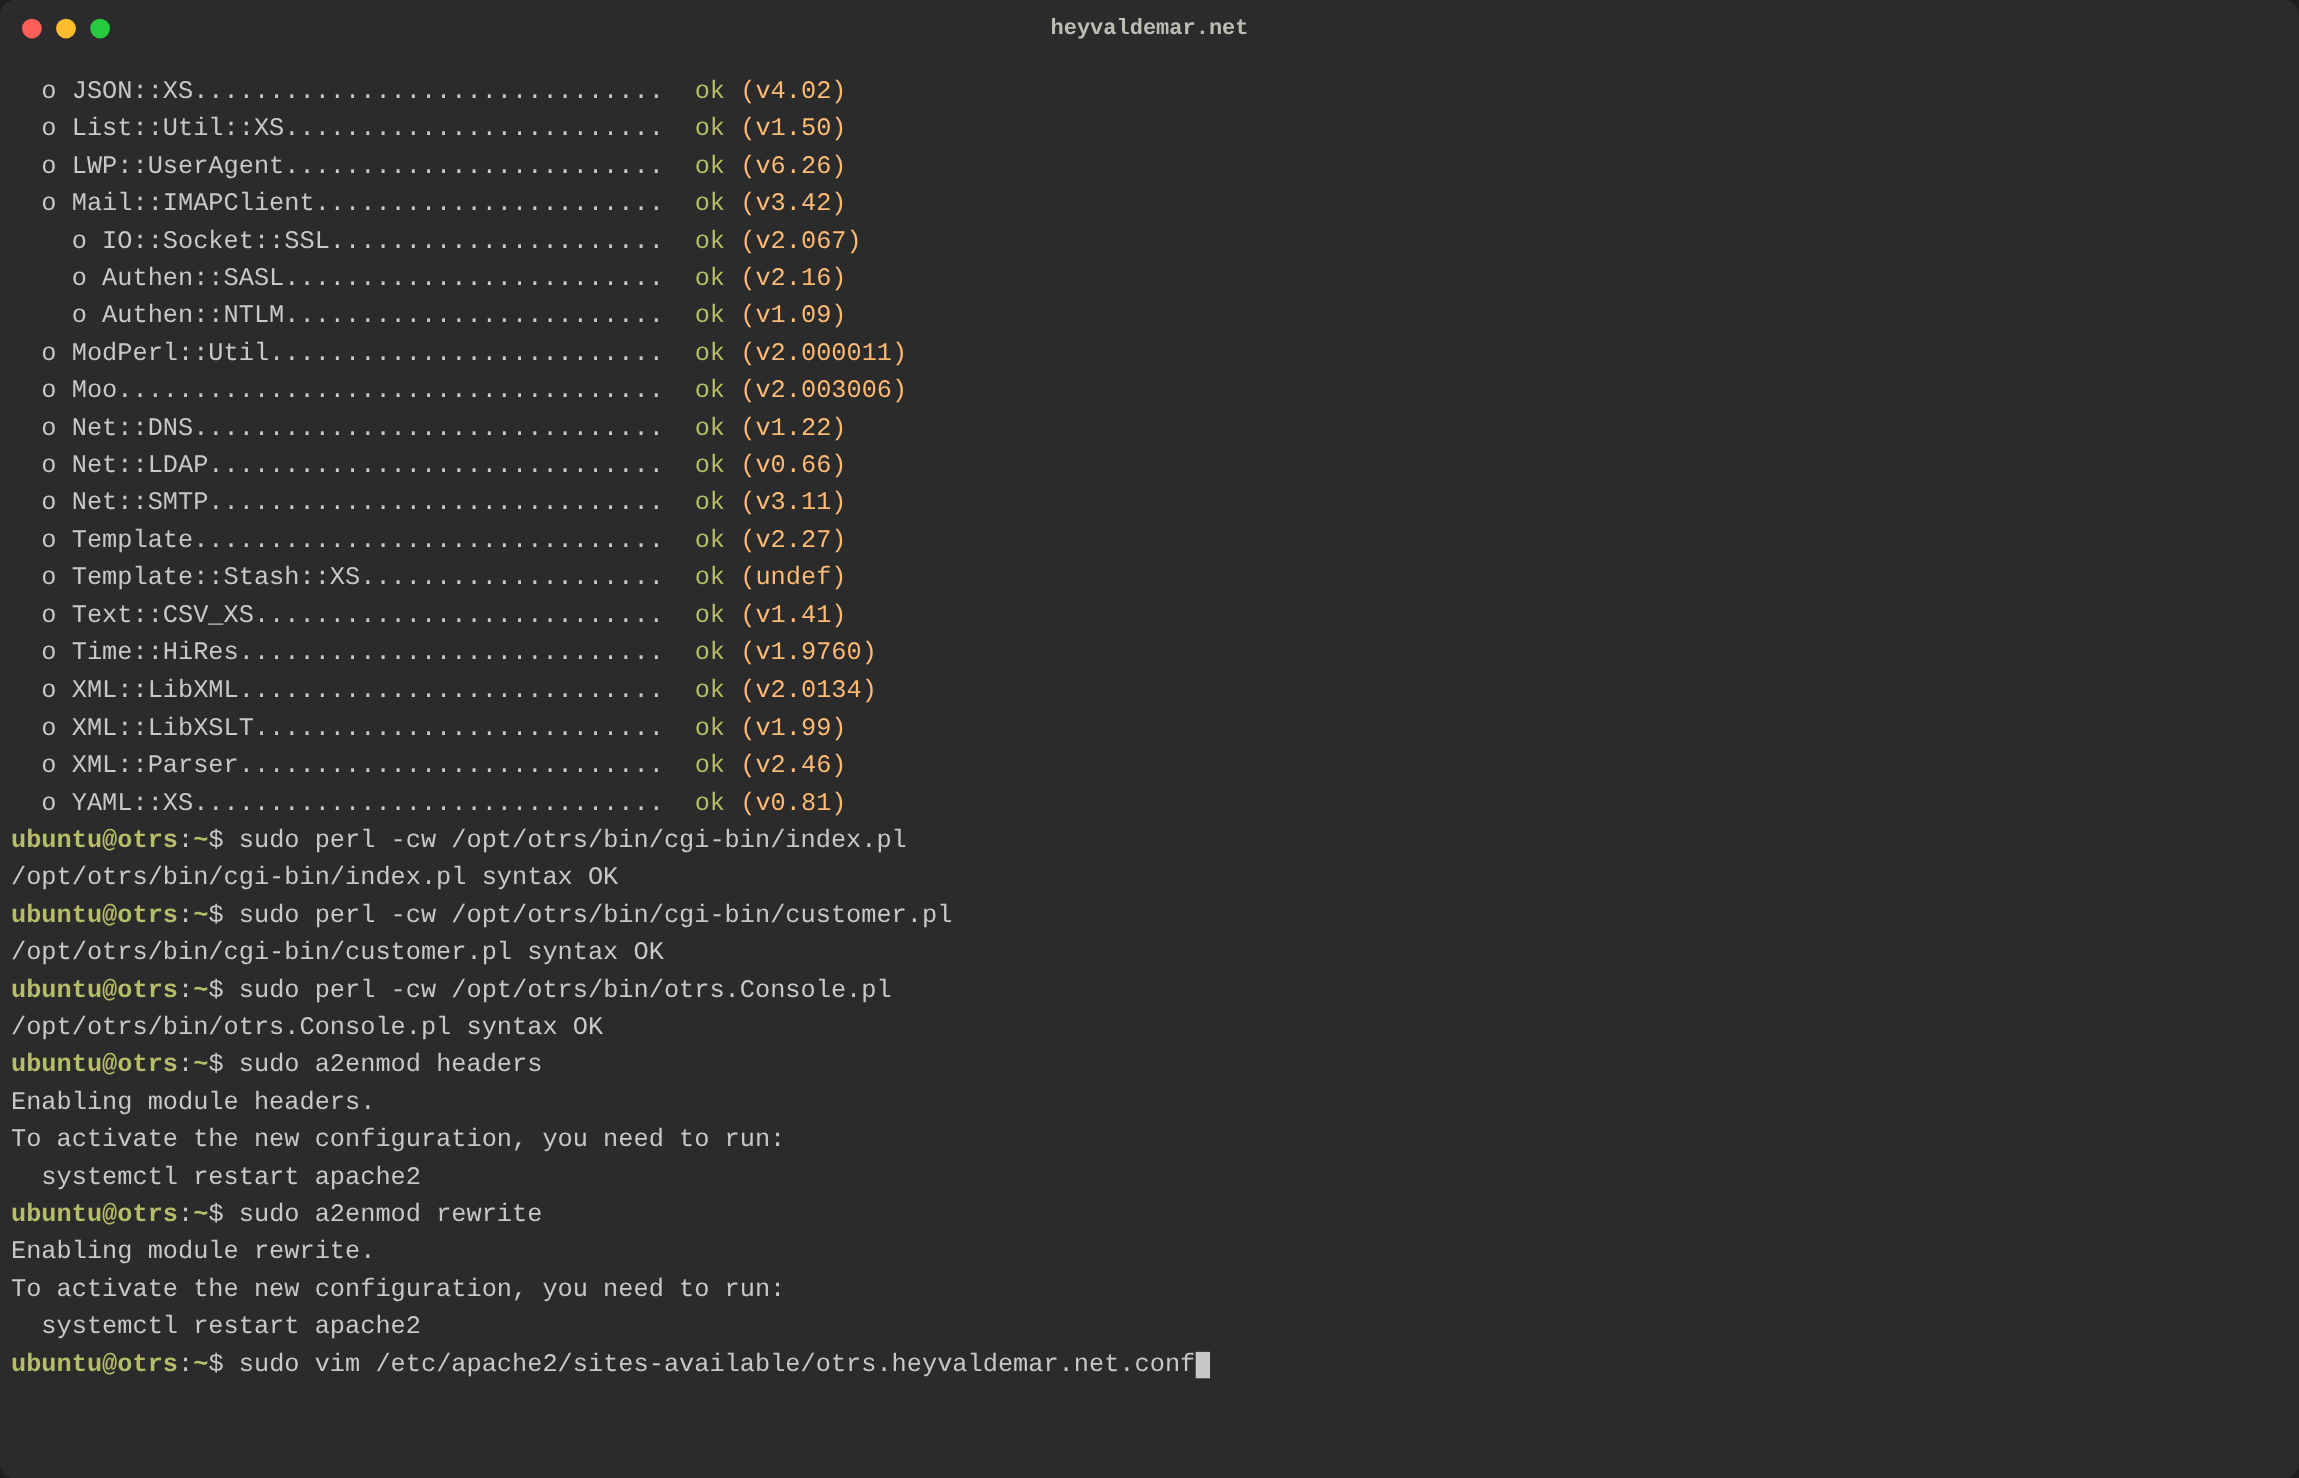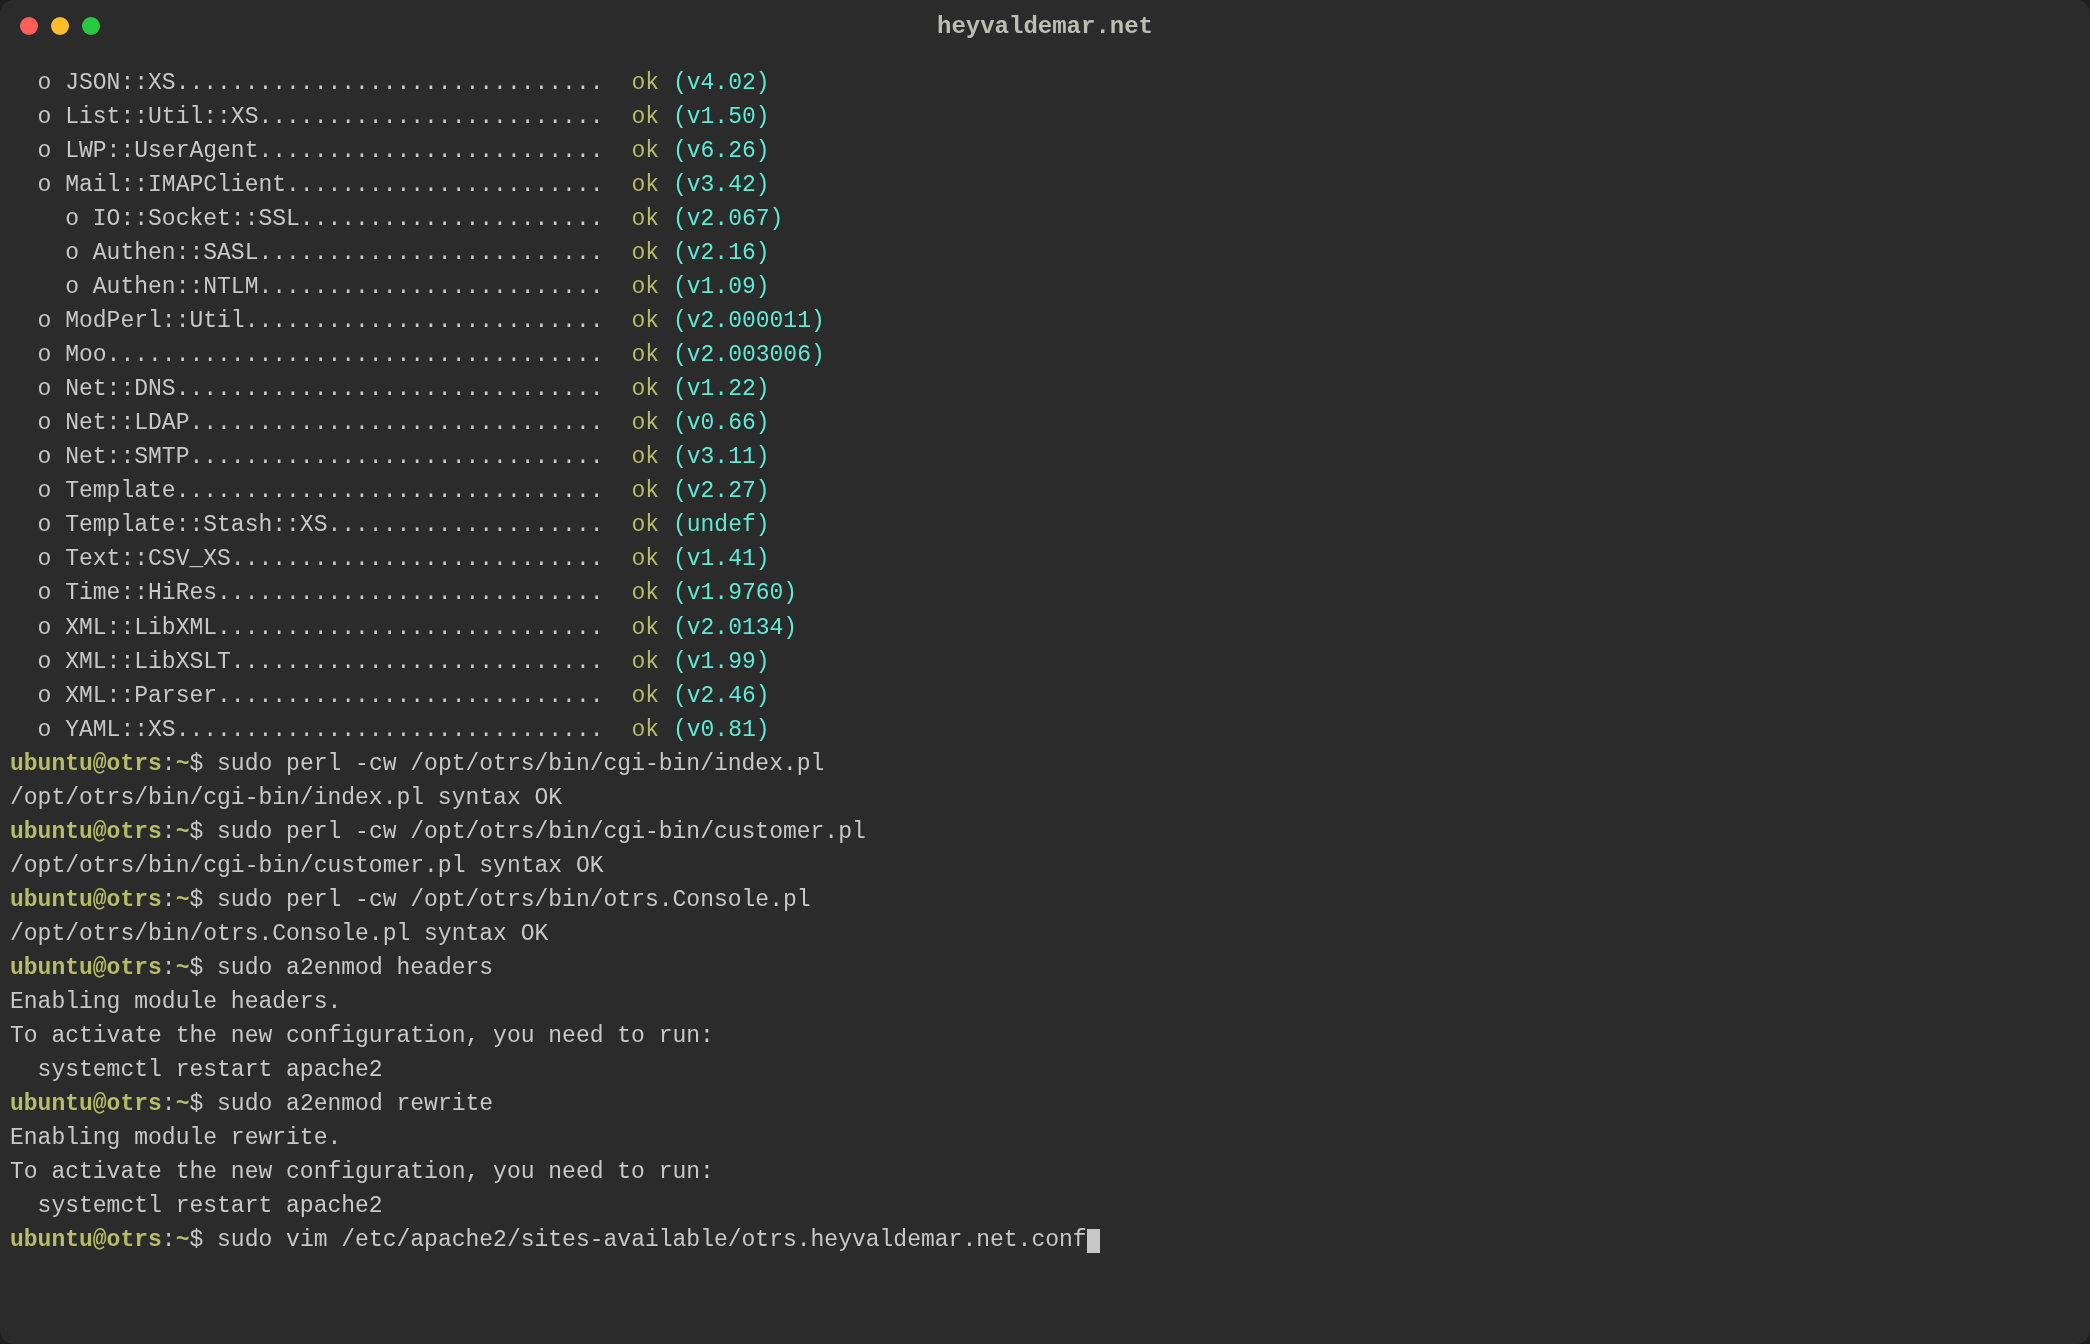--- a/index.html
+++ b/index.html
@@ -41,33 +41,33 @@
     }
     .red { background: #ff5f56; }
     .yellow { background: #ffbd2e; }
     .green { background: #27c93f; }
     .title {
       position: absolute;
       left: 50%;
       transform: translateX(-50%);
       color: #bdbdb4;
       font-weight: 600;
-      font-size: 24px;
+      font-size: 20px;
     }
     .terminal {
       flex: 1;
       padding: 14px 10px 10px 10px;
       font-size: 23px;
       line-height: 1.48;
       white-space: pre;
       color: #c8c8c8;
       overflow: hidden;
     }
     .ok { color: #b5bd68; margin-left: 28px; } 
-    .ver { color: #5eead4; }
+    .ver { color: #fdba74; }
     .user { color: #b5bd68; font-weight: 600; font-family: Liberation Mono, monospace; }
     .prompt { color: #c8c8c8; }
     .cursor {
       display: inline-block;
       width: 13px;
       height: 24px;
       background: #c8c8c8;
       vertical-align: text-bottom;
     }
     .line { display: block; }

